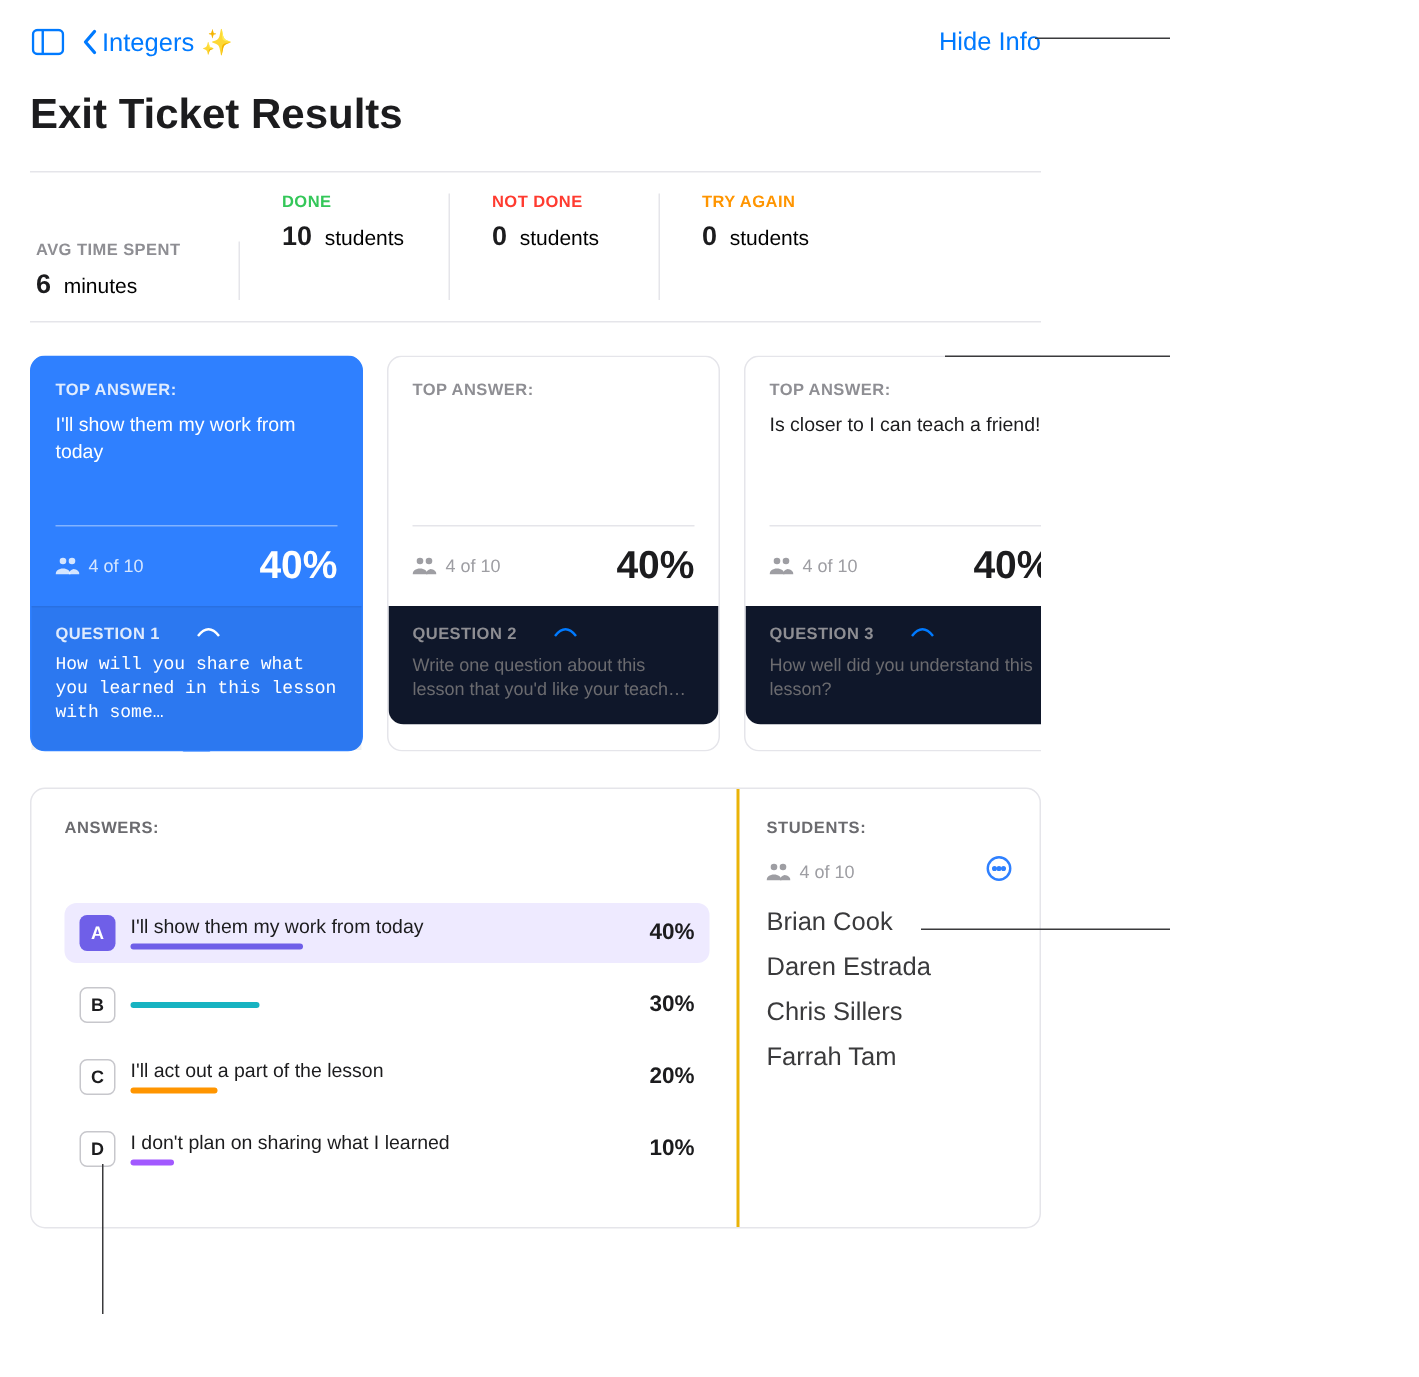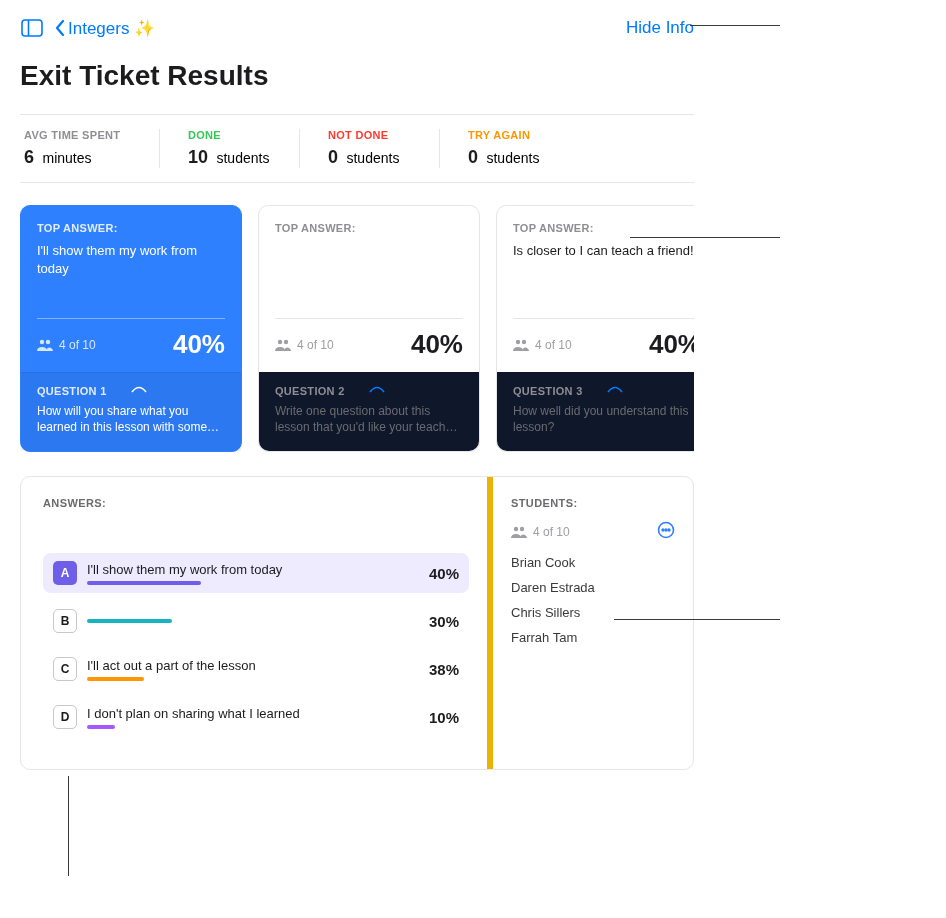--- a/index.html
+++ b/index.html
@@ -10,21 +10,21 @@
   .topbar-left { display: flex; align-items: center; gap: 10px; }
   .sidebar-toggle { width: 24px; height: 20px; color: #007aff; display: flex; align-items: center; justify-content: center; }
   .back-group { display: flex; align-items: center; gap: 2px; color: #007aff; font-size: 17px; cursor: pointer; }
   .back-group svg { display: block; }
   .hide-info { color: #007aff; font-size: 17px; cursor: pointer; }
   
   .page-title { font-size: 28px; font-weight: 700; margin-bottom: 22px; }
   
   .stats-row { display: flex; align-items: stretch; border-top: 1px solid #e5e5ea; border-bottom: 1px solid #e5e5ea; padding: 14px 0; gap: 0; margin-bottom: 22px; }
   .stat { padding: 0 28px 0 0; border-right: 1px solid #e5e5ea; min-width: 140px; }
-  .stat:first-child { padding-left: 4px; }
+  .stat:first-child { padding-left: 4px; margin-top: 32px; }
   .stat:last-child { border-right: none; }
   .stat + .stat { padding-left: 28px; }
   .stat-label { font-size: 11px; font-weight: 600; letter-spacing: 0.3px; margin-bottom: 6px; }
   .stat-value { font-size: 18px; font-weight: 600; display: inline; }
   .stat-unit { font-size: 14px; font-weight: 400; color: #000000; margin-left: 4px; }
   .lbl-grey { color: #8e8e93; }
   .lbl-green { color: #34c759; }
   .lbl-red { color: #ff3b30; }
   .lbl-orange { color: #ff9500; }
   
@@ -44,45 +44,45 @@
   .qcard:not(.active) .percent { color: #1c1c1e; }
   .qcard-bottom { padding: 12px 16px 16px 16px; border-top: 1px solid rgba(0,0,0,0.06); position: relative; }
   .qcard:not(.active) .qcard-bottom { background: #0f172a; border-bottom-left-radius: 10px; border-bottom-right-radius: 10px; }
   .qcard.active .qcard-bottom { background: rgba(0,0,0,0.06); }
   .qnum-row { display: flex; align-items: center; gap: 24px; margin-bottom: 6px; }
   .qnum { font-size: 11px; font-weight: 600; color: #8e8e93; letter-spacing: 0.3px; }
   .qcard.active .qnum { color: rgba(255,255,255,0.85); }
   .eye-ic { width: 16px; height: 10px; color: #007aff; }
   .qcard.active .eye-ic { color: #fff; }
   .qtext { font-size: 12px; line-height: 1.35; color: #6b6b6f; }
-  .qcard.active .qtext { color: #fff; }
+  .qcard.active .qtext { color: #fff; font-family: Liberation Mono, monospace; }
   
   .qcard.active::after {
     content: ""; position: absolute; bottom: -10px; left: 50%; transform: translateX(-50%);
     width: 0; height: 0; border-left: 10px solid transparent; border-right: 10px solid transparent; border-top: 10px solid #2f80ff;
   }
   
   .answers-panel { border: 1px solid #e5e5ea; border-radius: 10px; display: flex; }
-  .answers-left { flex: 1; padding: 20px 18px 24px 22px; border-right: 6px solid #eab308; }
+  .answers-left { flex: 1; padding: 20px 18px 24px 22px; border-right: 2px solid #eab308; }
   .answers-right { width: 200px; padding: 20px 18px 24px 18px; }
   .section-label { font-size: 11px; font-weight: 700; color: #6b6b6f; letter-spacing: 0.4px; margin-bottom: 44px; }
   .answers-right .section-label { margin-bottom: 12px; }
   .answer-row { display: flex; align-items: center; gap: 10px; padding: 8px 10px; border-radius: 8px; margin-bottom: 8px; }
   .answer-row.selected { background: #eeeaff; }
   .letter-badge { width: 24px; height: 24px; border-radius: 5px; font-size: 12px; font-weight: 700; display: flex; align-items: center; justify-content: center; flex-shrink: 0; }
   .letter-badge.filled { background: #6f5fe8; color: #fff; }
   .letter-badge.outline { background: #fff; border: 1px solid #c7c7cc; color: #1c1c1e; }
   .answer-main { flex: 1; }
   .answer-text { font-size: 13px; margin-bottom: 4px; }
   .bar-track { height: 4px; border-radius: 2px; background: transparent; width: 100%; position: relative; }
   .bar-fill { height: 4px; border-radius: 2px; }
   .answer-pct { font-size: 15px; font-weight: 700; width: 46px; text-align: right; }
   
   .students-meta { display: flex; align-items: center; justify-content: space-between; margin-bottom: 12px; }
-  .student-name { font-size: 13px; color: #3a3a3c; margin-bottom: 10px; }
+  .student-name { font-size: 17px; color: #3a3a3c; margin-bottom: 10px; }
   .face-ic { color: #2f80ff; }
   
   .leader { position: absolute; background: #3a3a3c; }
   .leader.horiz { height: 1px; }
   .leader.vert { width: 1px; }
 </style>
 </head>
 <body>
 
 <div class="app-frame">
@@ -243,21 +243,21 @@
             <div class="answer-pct">30%</div>
           </div>
           <div class="answer-row">
             <div class="letter-badge outline">C</div>
             <div class="answer-main">
               <div class="answer-text">I'll act out a part of the lesson</div>
               <div class="bar-track">
                 <div class="bar-fill" style="width: 18%; background: rgb(255, 149, 0);"></div>
               </div>
             </div>
-            <div class="answer-pct">38%</div>
+            <div class="answer-pct">20%</div>
           </div>
           <div class="answer-row">
             <div class="letter-badge outline">D</div>
             <div class="answer-main">
               <div class="answer-text">I don't plan on sharing what I learned</div>
               <div class="bar-track">
                 <div class="bar-fill" style="width: 9%; background: rgb(162, 89, 255);"></div>
               </div>
             </div>
             <div class="answer-pct">10%</div>

